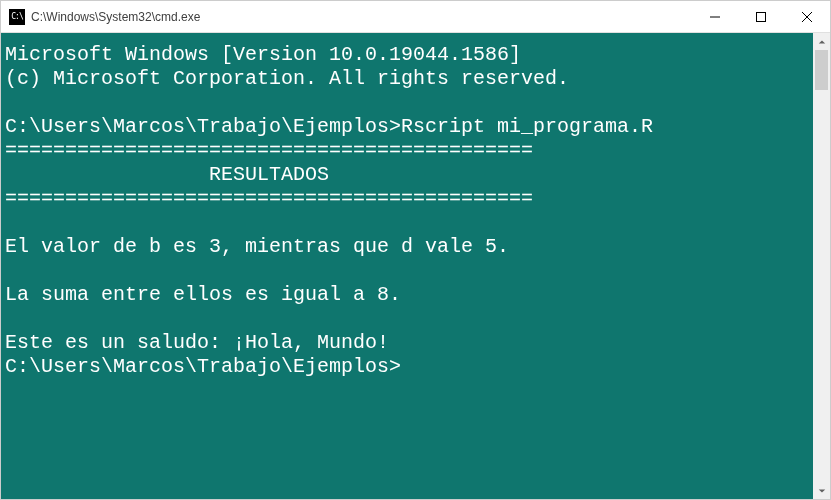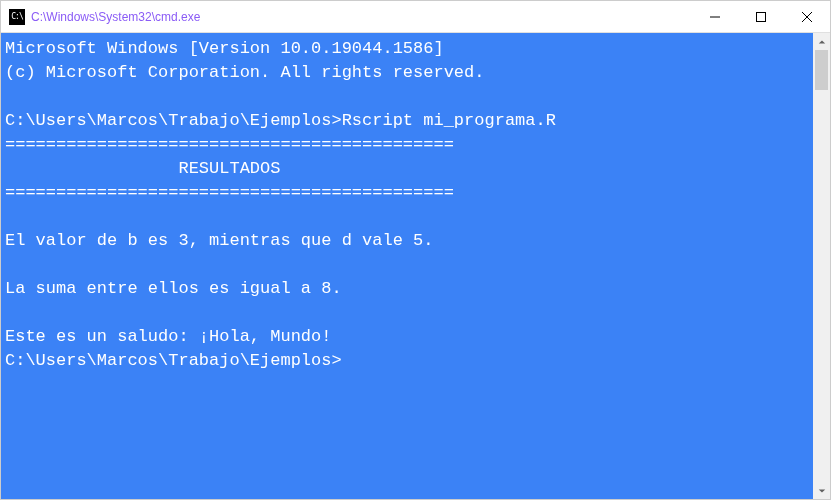--- a/index.html
+++ b/index.html
@@ -34,21 +34,21 @@
       display: inline-flex;
       align-items: center;
       justify-content: center;
       font-size: 8px;
       color: #fff;
       font-family: monospace;
       letter-spacing: -1px;
     }
     .titlebar-title {
       font-size: 12px;
-      color: #8b5cf6;
+      color: #404040;
       flex: 0 0 auto;
     }
     .titlebar-spacer {
       flex: 1;
     }
     .titlebar-controls {
       display: flex;
       height: 100%;
     }
     .titlebar-btn {
@@ -64,26 +64,26 @@
       height: 10px;
     }
     .console-area {
       flex: 1;
       display: flex;
       background: #000;
       position: relative;
     }
     .console {
       flex: 1;
-      background: #3b82f6;
+      background: #0f766e;
       color: #fff;
       font-family: Consolas, 'Courier New', monospace;
-      font-size: 17px;
+      font-size: 20px;
       line-height: 24px;
-      padding: 4px 4px;
+      padding: 10px 4px;
       white-space: pre;
       overflow: hidden;
     }
     .scrollbar-track {
       width: 17px;
       background: #f0f0f0;
       display: flex;
       flex-direction: column;
     }
     .scrollbar-arrow {

